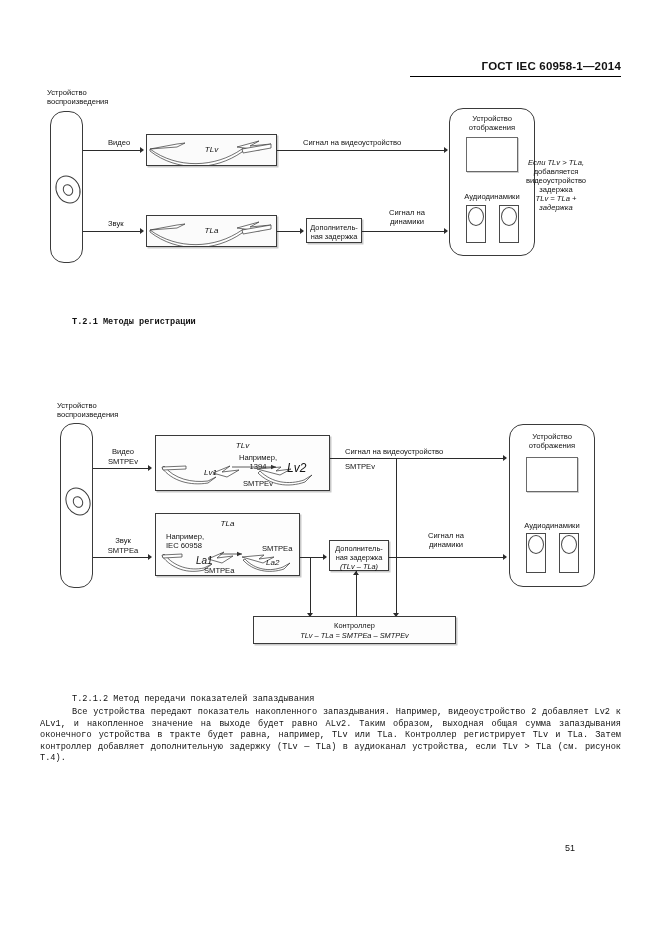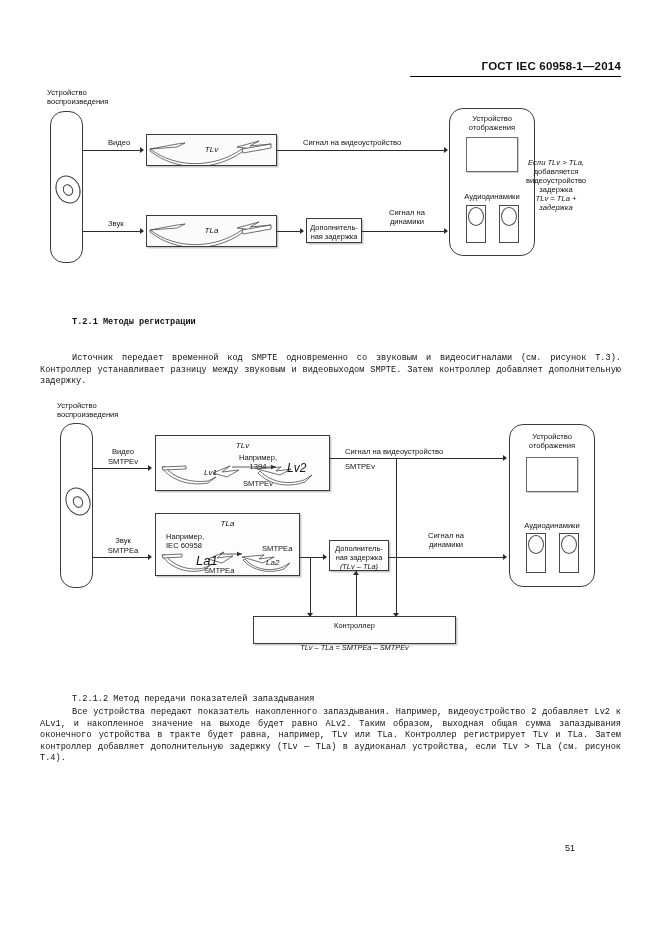--- a/index.html
+++ b/index.html
@@ -132,21 +132,20 @@
     <div class="lbl c ital" style="left:503px;top:158px;width:106px;">Если TLv &gt; TLa,</div>
     <div class="lbl c" style="left:503px;top:167px;width:106px;">добавляется</div>
     <div class="lbl c" style="left:503px;top:176px;width:106px;">видеоустройство</div>
     <div class="lbl c" style="left:503px;top:185px;width:106px;">задержка</div>
     <div class="lbl c ital" style="left:503px;top:194px;width:106px;">TLv = TLa +</div>
     <div class="lbl c ital" style="left:503px;top:203px;width:106px;">задержка</div>
   </div>
 
 
   <div class="para bold" style="left:72px;top:317px;width:520px;">Т.2.1 Методы регистрации</div>
-  <div class="para" style="left:40px;top:353px;width:581px;text-indent:32px;">Источник передает временной код SMPTE одновременно со звуковым и видеосигналами (см. рисунок Т.3). Контроллер устанавливает разницу между звуковым и видеовыходом SMPTE. Затем контроллер добавляет дополнительную задержку.</div>
 
   <div class="diagram" style="left:0;top:0;width:661px;height:660px;">
 
     <div class="lbl" style="left:57px;top:401px;">Устройство</div>
     <div class="lbl" style="left:57px;top:410px;">воспроизведения</div>
 
     <div class="device" style="left:60px;top:423px;width:33px;height:165px;"></div>
     <div class="disc" style="left:66px;top:487px;width:22px;height:27px;transform:rotate(-28deg);"></div>
     <div class="disc" style="left:73px;top:496px;width:8px;height:10px;transform:rotate(-28deg);"></div>
 
@@ -189,21 +188,21 @@
       <div class="lbl" style="left:10px;top:27px;">IEC 60958</div>
       <svg width="143" height="61" viewBox="0 0 143 61" style="position:absolute;left:0;top:0;">
         <path d="M8 40 C18 53 34 57 48 54 L56 50 L48 56 C32 60 16 55 6 42 Z" fill="#fff" stroke="#333" stroke-width="0.7"></path>
         <path d="M6 41 L26 40 L26 43 L7 44 Z" fill="#fff" stroke="#333" stroke-width="0.7"></path>
         <path d="M52 45 L68 38 L61 44 L77 42 L66 49 Z" fill="#fff" stroke="#333" stroke-width="0.7"></path>
         <path d="M86 43 L108 41 L103 45 L118 43 L107 49 Z" fill="#fff" stroke="#333" stroke-width="0.7"></path>
         <path d="M89 45 C99 56 114 58 127 53 L134 49 L128 55 C113 60 97 57 87 46 Z" fill="#fff" stroke="#333" stroke-width="0.7"></path>
         <line x1="64" y1="40" x2="86" y2="40" stroke="#333" stroke-width="0.8"></line>
         <polygon points="86,40 81,37.8 81,42.2" fill="#333"></polygon>
       </svg>
-      <div class="lbl ital" style="left:40px;top:42px;font-size:13px;">La1</div>
+      <div class="lbl ital" style="left:40px;top:42px;font-size:10px;">La1</div>
       <div class="lbl" style="left:48px;top:52px;">SMTPEa</div>
       <div class="lbl ital" style="left:110px;top:44px;font-size:8px;">La2</div>
     </div>
 
     <div class="lbl" style="left:262px;top:544px;">SMTPEa</div>
     <div class="hline" style="left:300px;top:557px;width:26px;"></div>
     <div class="arrow-r" style="left:323px;top:554px;"></div>
 
     <div class="box" style="left:329px;top:540px;width:60px;height:31px;background:#fdfdfd;box-shadow:1.5px 1.5px 0 #c9c9c9;">
       <div class="box-txt" style="top:3px;">Дополнитель-</div>
@@ -218,21 +217,21 @@
 
     <div class="vline" style="left:310px;top:557px;height:59px;"></div>
     <div class="arrow-d" style="left:307px;top:613px;"></div>
     <div class="vline" style="left:396px;top:458px;height:158px;"></div>
     <div class="arrow-d" style="left:393px;top:613px;"></div>
     <div class="vline" style="left:356px;top:594px;height:22px;"></div>
     <div class="hline" style="left:356px;top:594px;width:1px;"></div>
 
     <div class="box" style="left:253px;top:616px;width:203px;height:28px;background:#fdfdfd;box-shadow:1.5px 1.5px 0 #c9c9c9;">
       <div class="box-txt" style="top:4px;">Контроллер</div>
-      <div class="box-txt ital" style="top:26px;">TLv – TLa = SMTPEa – SMTPEv</div>
+      <div class="box-txt ital" style="top:14px;">TLv – TLa = SMTPEa – SMTPEv</div>
     </div>
     <div class="vline" style="left:356px;top:571px;height:45px;"></div>
     <div class="arrow-u" style="left:353px;top:571px;"></div>
 
     <div class="device" style="left:509px;top:424px;width:86px;height:163px;"></div>
     <div class="lbl c" style="left:509px;top:432px;width:86px;">Устройство</div>
     <div class="lbl c" style="left:509px;top:441px;width:86px;">отображения</div>
     <div class="screen" style="left:526px;top:457px;width:50px;height:33px;"></div>
     <div class="lbl c" style="left:509px;top:521px;width:86px;">Аудиодинамики</div>
     <div class="spk" style="left:526px;top:533px;width:18px;height:38px;"></div>

